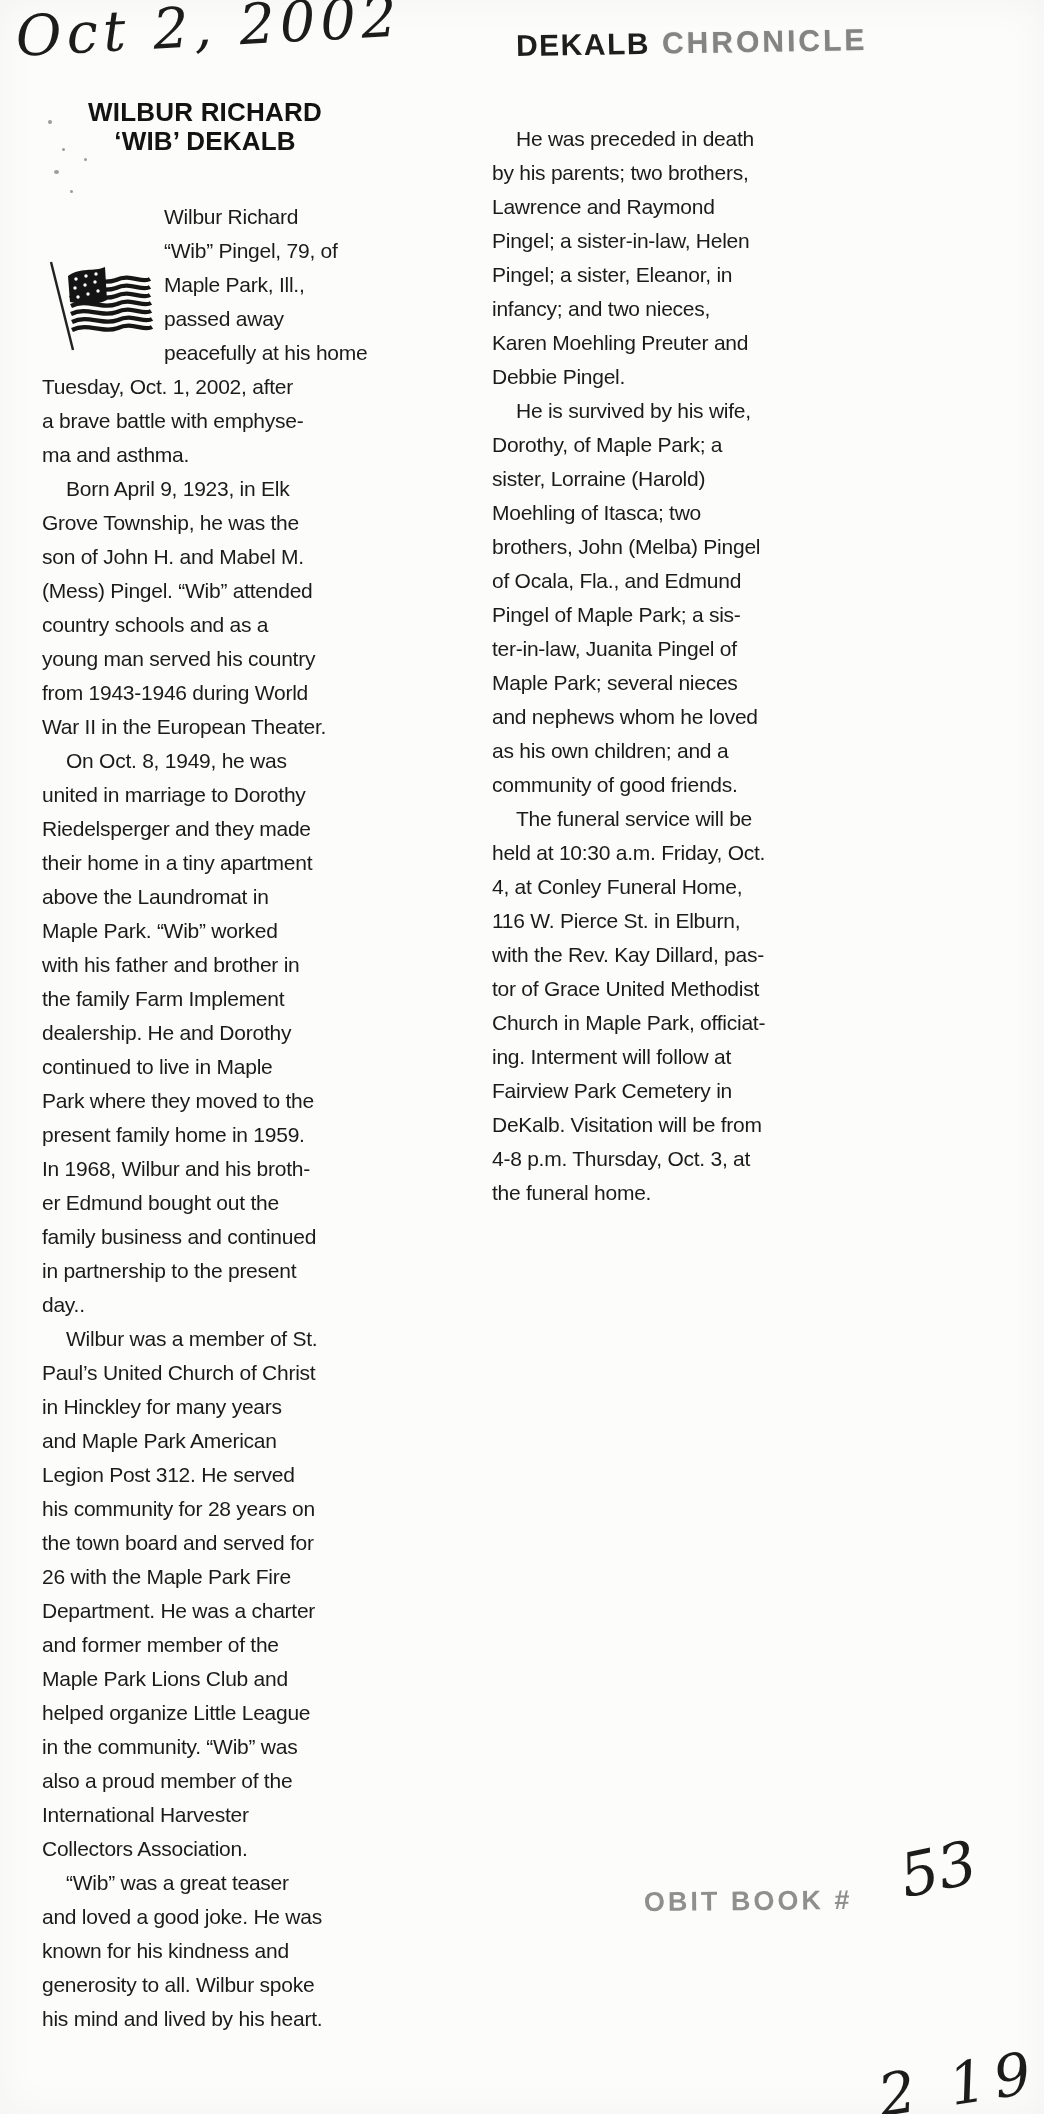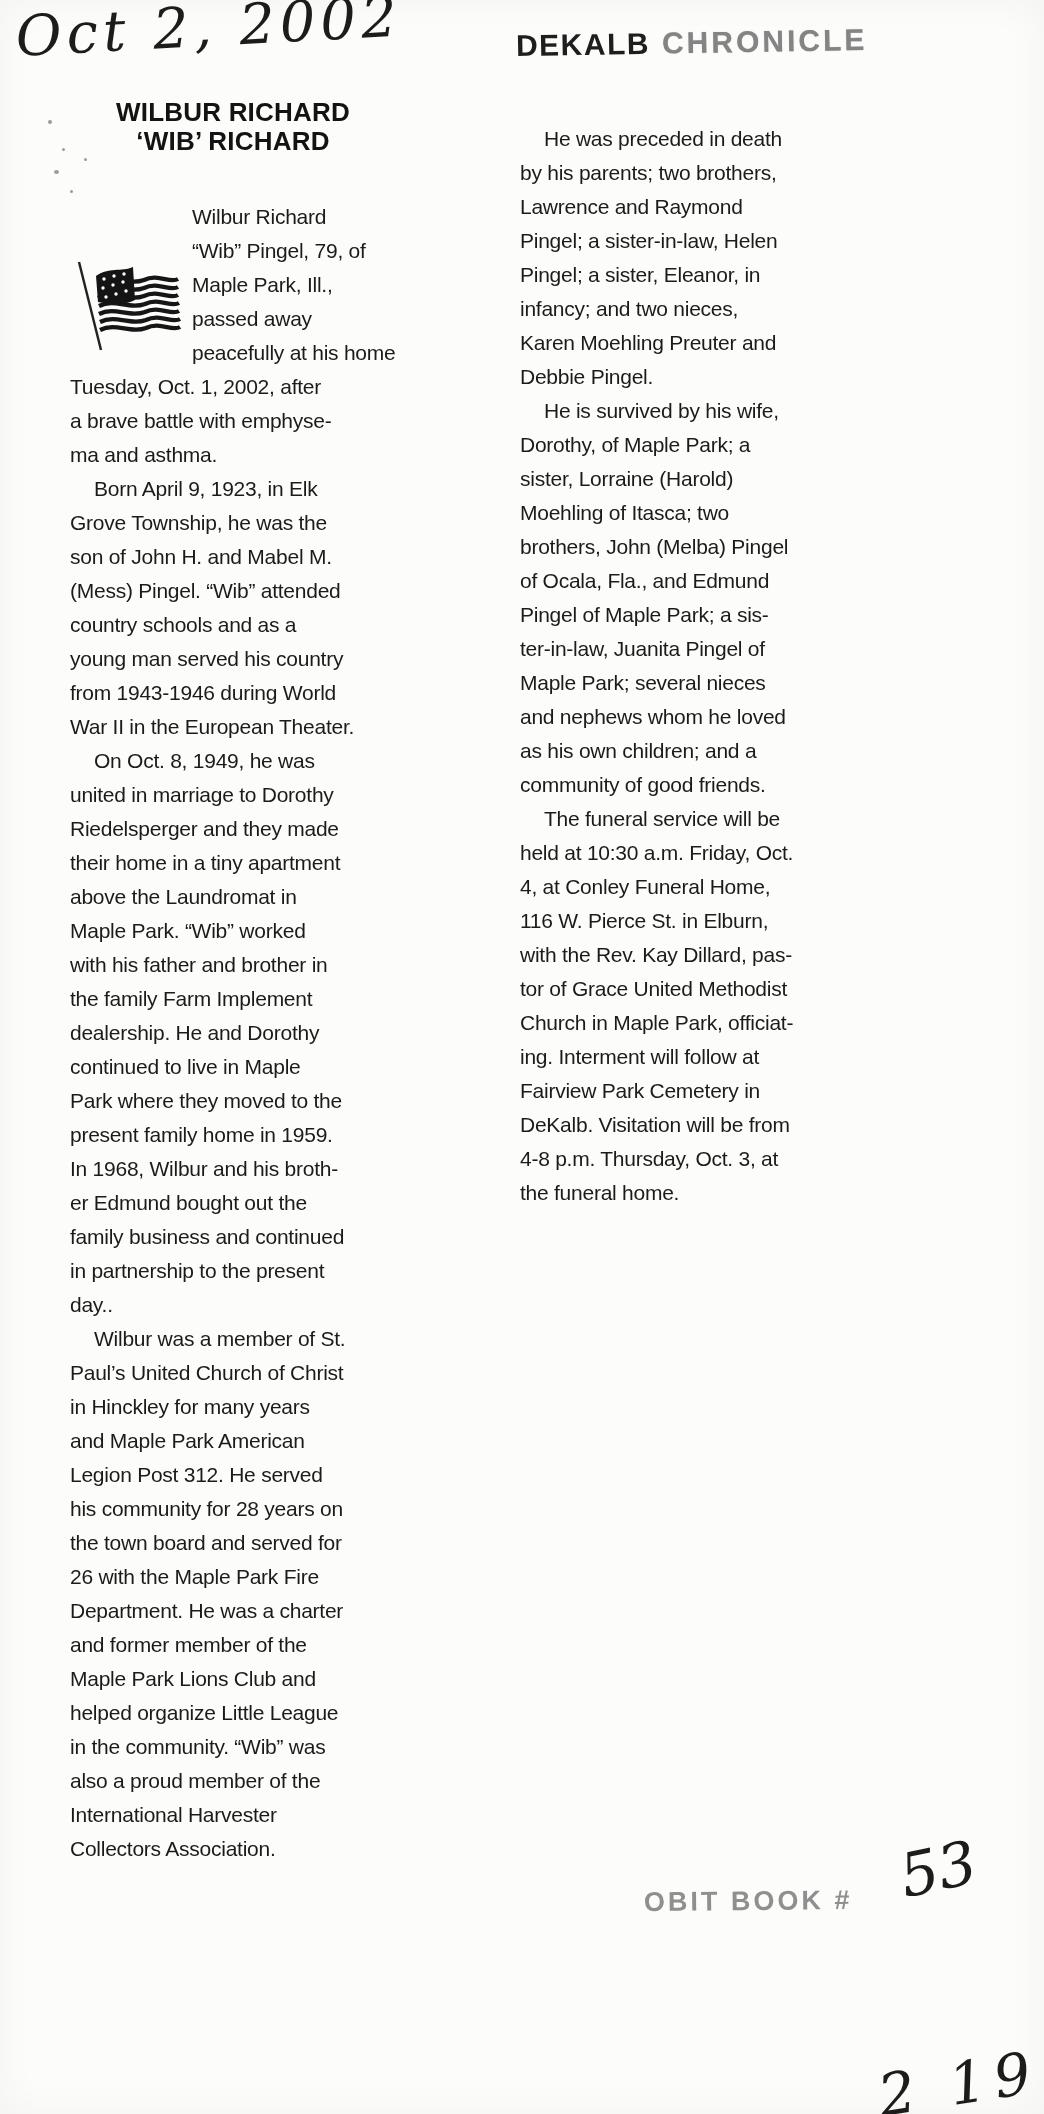--- a/index.html
+++ b/index.html
@@ -12,21 +12,21 @@
   
   .hand{font-family:"DejaVu Serif",serif;font-style:italic;color:#1c1c1c;}
   .date{position:absolute;left:14px;top:4px;font-size:56px;letter-spacing:5px;transform:rotate(-3deg);transform-origin:left top;}
   .num53{position:absolute;left:900px;top:1834px;font-size:60px;transform:rotate(-12deg);}
   .corner{position:absolute;left:878px;top:2050px;font-size:58px;transform:rotate(-9deg);letter-spacing:8px;}
   
   .pub-stamp{position:absolute;left:516px;top:26px;font-weight:bold;font-size:30px;letter-spacing:1.5px;transform:rotate(-1deg);white-space:nowrap;}
   .pub-stamp .w1{color:#1e1e1e;}
   .pub-stamp .w2{color:#707070;opacity:.85;margin-left:12px;letter-spacing:3px;text-shadow:0 0 1px #aaa;}
   
-  .col{position:absolute;margin-left:28px;}
+  .col{position:absolute;}
   .col-left{left:42px;top:98px;width:326px;}
   .col-right{left:492px;top:122px;width:350px;}
   .headline{margin:0 0 10px 0;text-align:center;font-size:26px;line-height:29px;font-weight:bold;letter-spacing:0.2px;color:#131313;}
   .headline span{display:block;}
   .para{margin:0;font-size:21px;line-height:34px;letter-spacing:-0.25px;white-space:pre-line;text-indent:24px;color:#1b1b1b;}
   .ptext{white-space:pre-line;}
   .flagwrap{float:left;width:118px;height:132px;margin:8px 4px 0 0;}
   .flagwrap svg{display:block;margin-top:10px;}
   
   .obit-stamp{position:absolute;left:644px;top:1886px;font-size:27px;font-weight:bold;letter-spacing:3px;color:#8f8f8f;transform:rotate(-0.6deg);white-space:nowrap;}
@@ -46,21 +46,21 @@
 
   <div class="speck" style="left:48px;top:120px;width:4px;height:4px;"></div>
   <div class="speck" style="left:62px;top:148px;width:3px;height:3px;"></div>
   <div class="speck" style="left:54px;top:170px;width:5px;height:4px;"></div>
   <div class="speck" style="left:84px;top:158px;width:3px;height:3px;"></div>
   <div class="speck" style="left:70px;top:190px;width:3px;height:3px;"></div>
 
   <div class="col col-left">
     <h1 class="headline">
       <span>WILBUR RICHARD</span>
-      <span>‘WIB’ RICHARD</span>
+      <span>‘WIB’ DEKALB</span>
     </h1>
 
     <p class="para">
       <span class="flagwrap">
         <svg width="114" height="106" viewBox="0 0 114 106" xmlns="http://www.w3.org/2000/svg" aria-hidden="true">
           <path d="M9 10 L31 98" stroke="#222" stroke-width="2.5" fill="none"></path>
           <g stroke="#161616" stroke-width="4.2" fill="none">
             <path d="M28 30 C44 22 58 34 74 28 C88 21 100 32 108 27"></path>
             <path d="M28 38 C44 30 58 42 74 36 C88 29 100 40 108 35"></path>
             <path d="M28 46 C44 38 58 50 74 44 C88 37 100 48 108 43"></path>
@@ -125,20 +125,25 @@
 the town board and served for
 26 with the Maple Park Fire
 Department. He was a charter
 and former member of the
 Maple Park Lions Club and
 helped organize Little League
 in the community. “Wib” was
 also a proud member of the
 International Harvester
 Collectors Association.</p>
+    <p class="para">“Wib” was a great teaser
+and loved a good joke. He was
+known for his kindness and
+generosity to all. Wilbur spoke
+his mind and lived by his heart.</p>
   </div>
 
   <div class="col col-right">
     <p class="para">He was preceded in death
 by his parents; two brothers,
 Lawrence and Raymond
 Pingel; a sister-in-law, Helen
 Pingel; a sister, Eleanor, in
 infancy; and two nieces,
 Karen Moehling Preuter and

